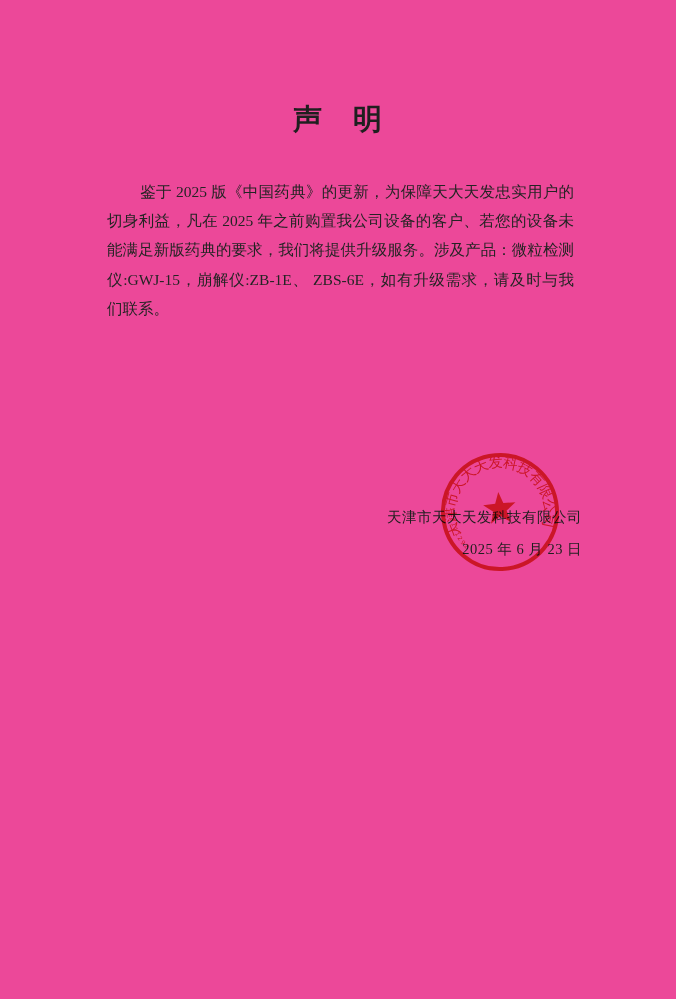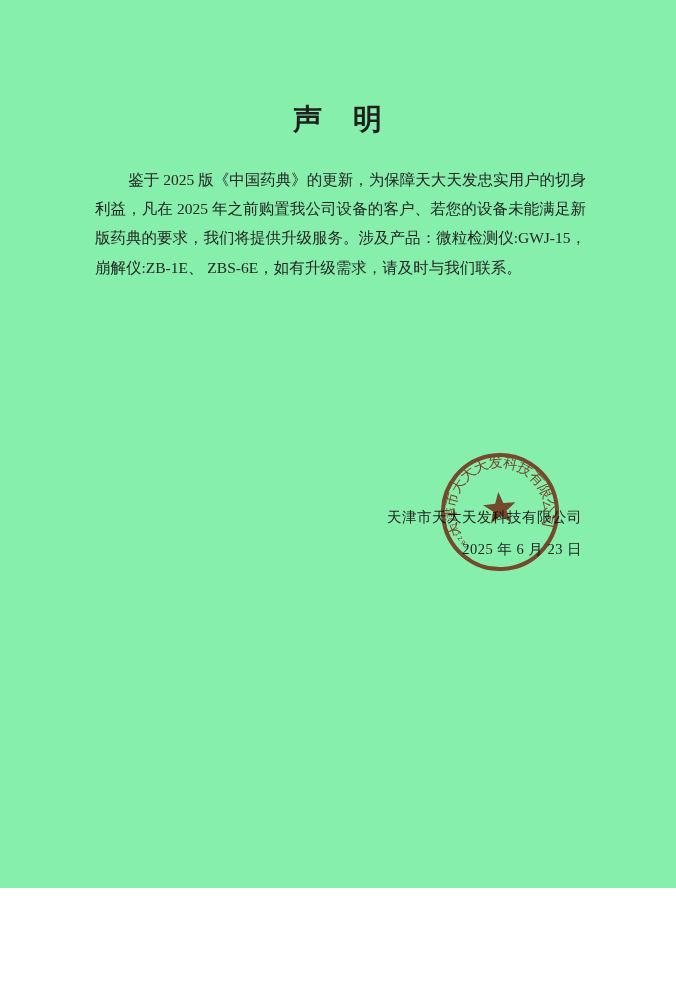--- a/index.html
+++ b/index.html
@@ -3,22 +3,22 @@
 <meta charset="utf-8">
 <style>
   html, body {
     margin: 0;
     padding: 0;
     background: #ffffff;
   }
   .page {
     position: relative;
     width: 676px;
-    height: 888px;
-    background: #86efac;
+    height: 999px;
+    background: #ec4899;
     overflow: hidden;
     font-family: "Liberation Serif", "DejaVu Serif", serif;
     color: #242424;
   }
   .doc-title {
     position: absolute;
     top: 100px;
     left: 0;
     width: 100%;
     margin: 0;
@@ -31,21 +31,21 @@
   .doc-body {
     position: absolute;
     left: 95px;
     top: 165px;
     width: 491px;
     font-size: 15.5px;
     line-height: 29.2px;
     text-align: justify;
   }
   .doc-body p {
-    margin: 0;
+    margin: 12px;
     text-indent: 2.15em;
   }
   .signature {
     position: absolute;
     top: 507px;
     right: 94px;
     text-align: right;
     font-size: 14.5px;
     line-height: 20px;
     color: #1f1f1f;

